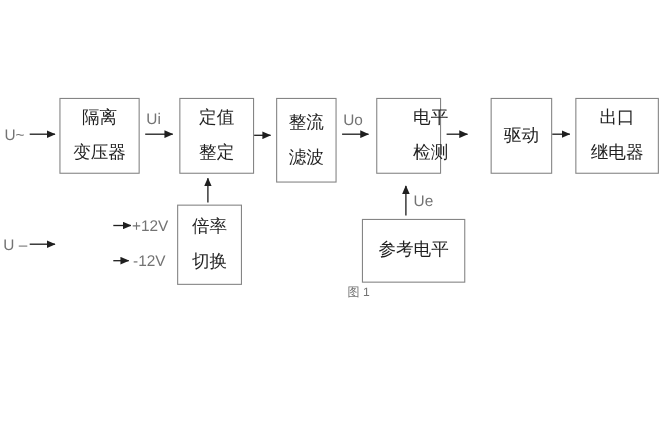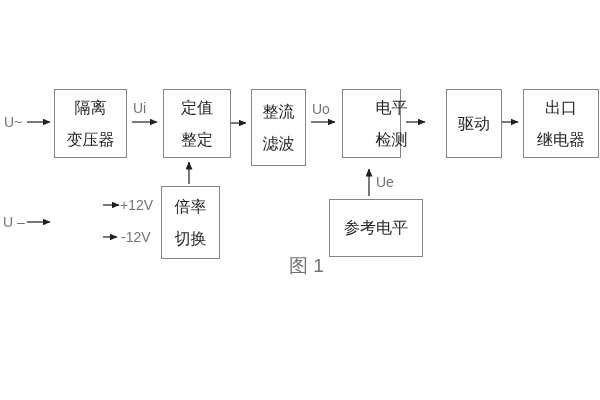--- a/index.html
+++ b/index.html
@@ -52,21 +52,21 @@
     color: #737373;
     text-align: right;
   }
   #lbl-u-ac   { left: 4px;   top: 115px; }
   #lbl-ui     { left: 133px; top: 101px; }
   #lbl-uo     { left: 312px; top: 102px; }
   #lbl-u-dc   { left: 3px;   top: 215px; }
   #lbl-plus12 { left: 120px; top: 198px; }
   #lbl-minus12{ left: 121px; top: 230px; }
   #lbl-ue     { left: 376px; top: 175px; }
-  #lbl-caption{ left: 289px; top: 259px; font-size: 19px; }
+  #lbl-caption{ left: 316px; top: 259px; font-size: 11px; }
 
   #connectors {
     position: absolute;
     left: 0; top: 0;
     width: 600px; height: 400px;
     pointer-events: none;
   }
   #connectors line {
     stroke: #1f1f1f;
     stroke-width: 1.2;

